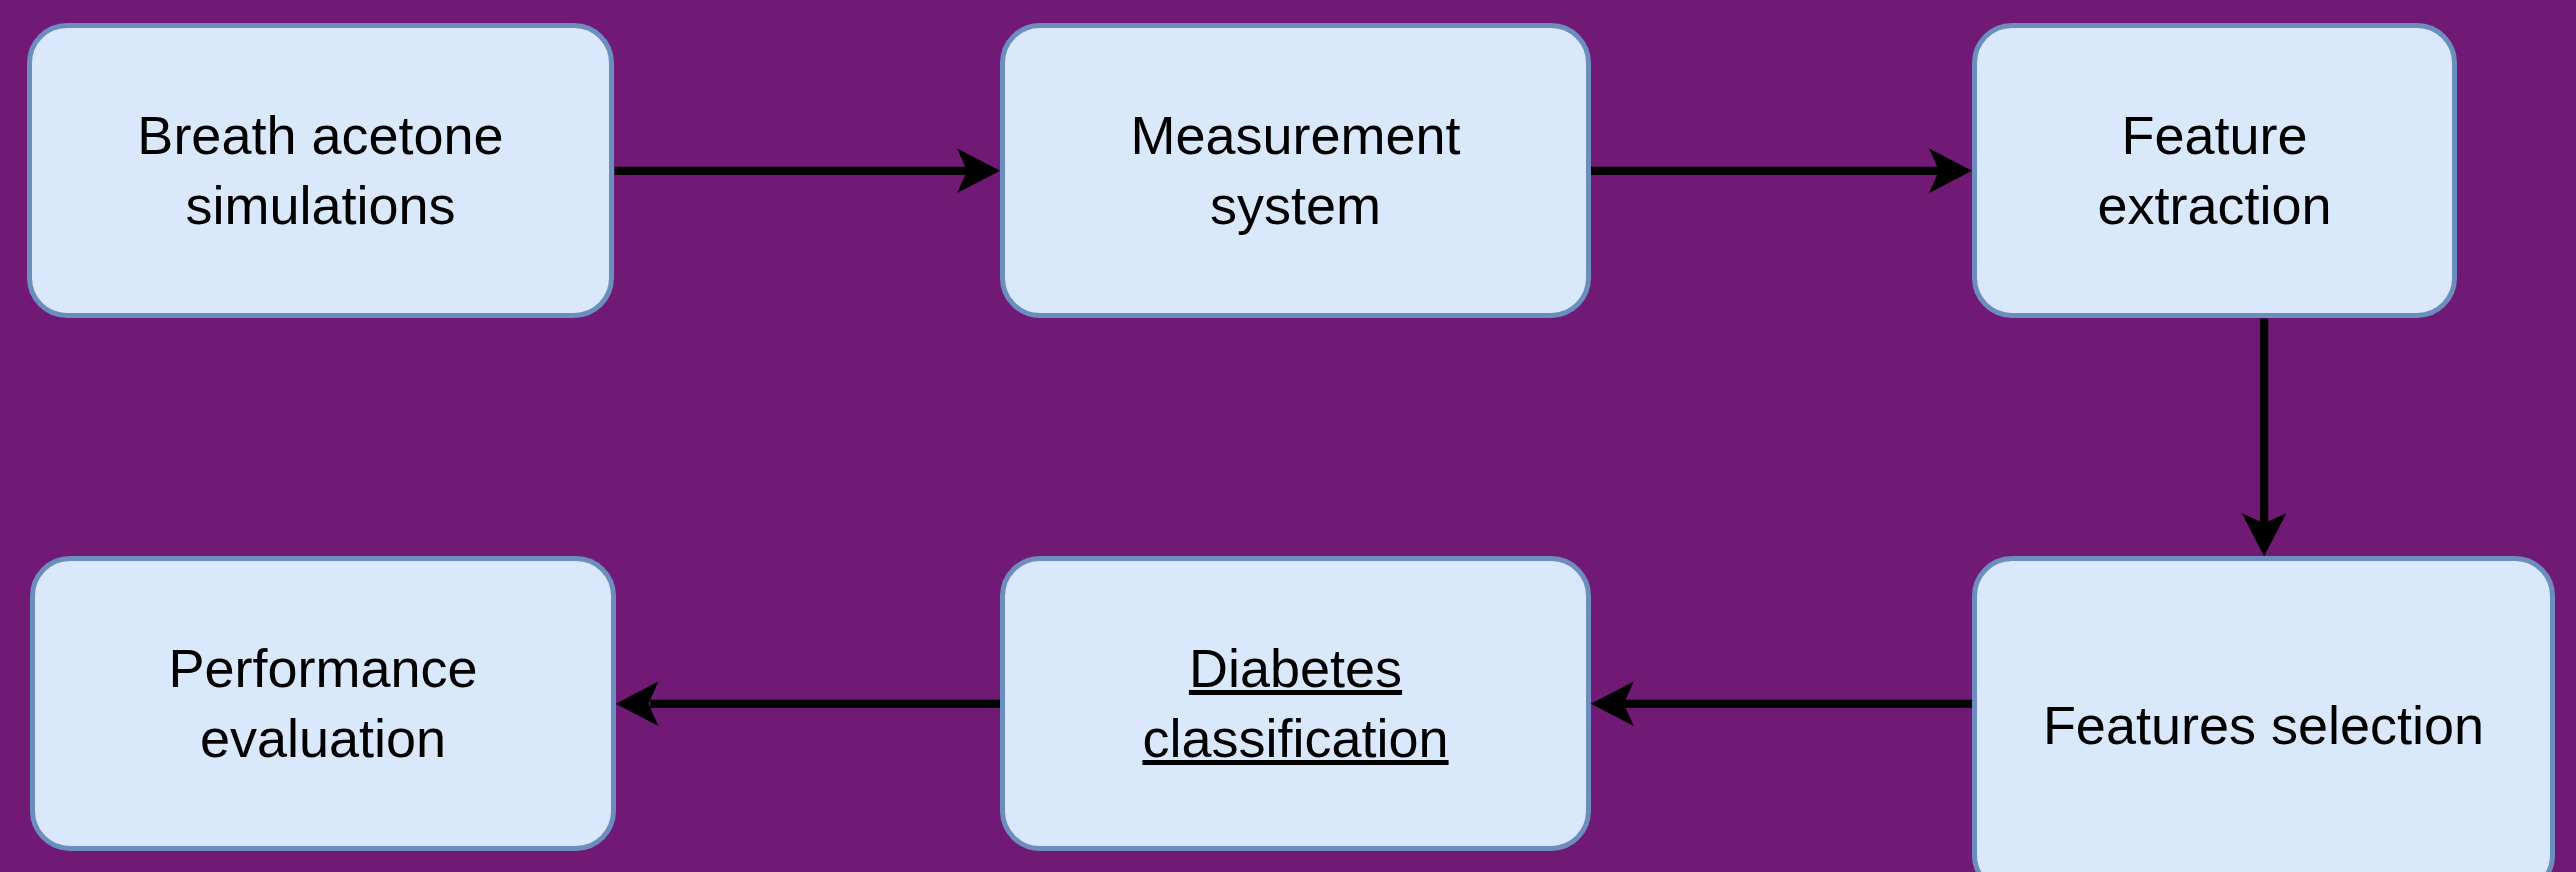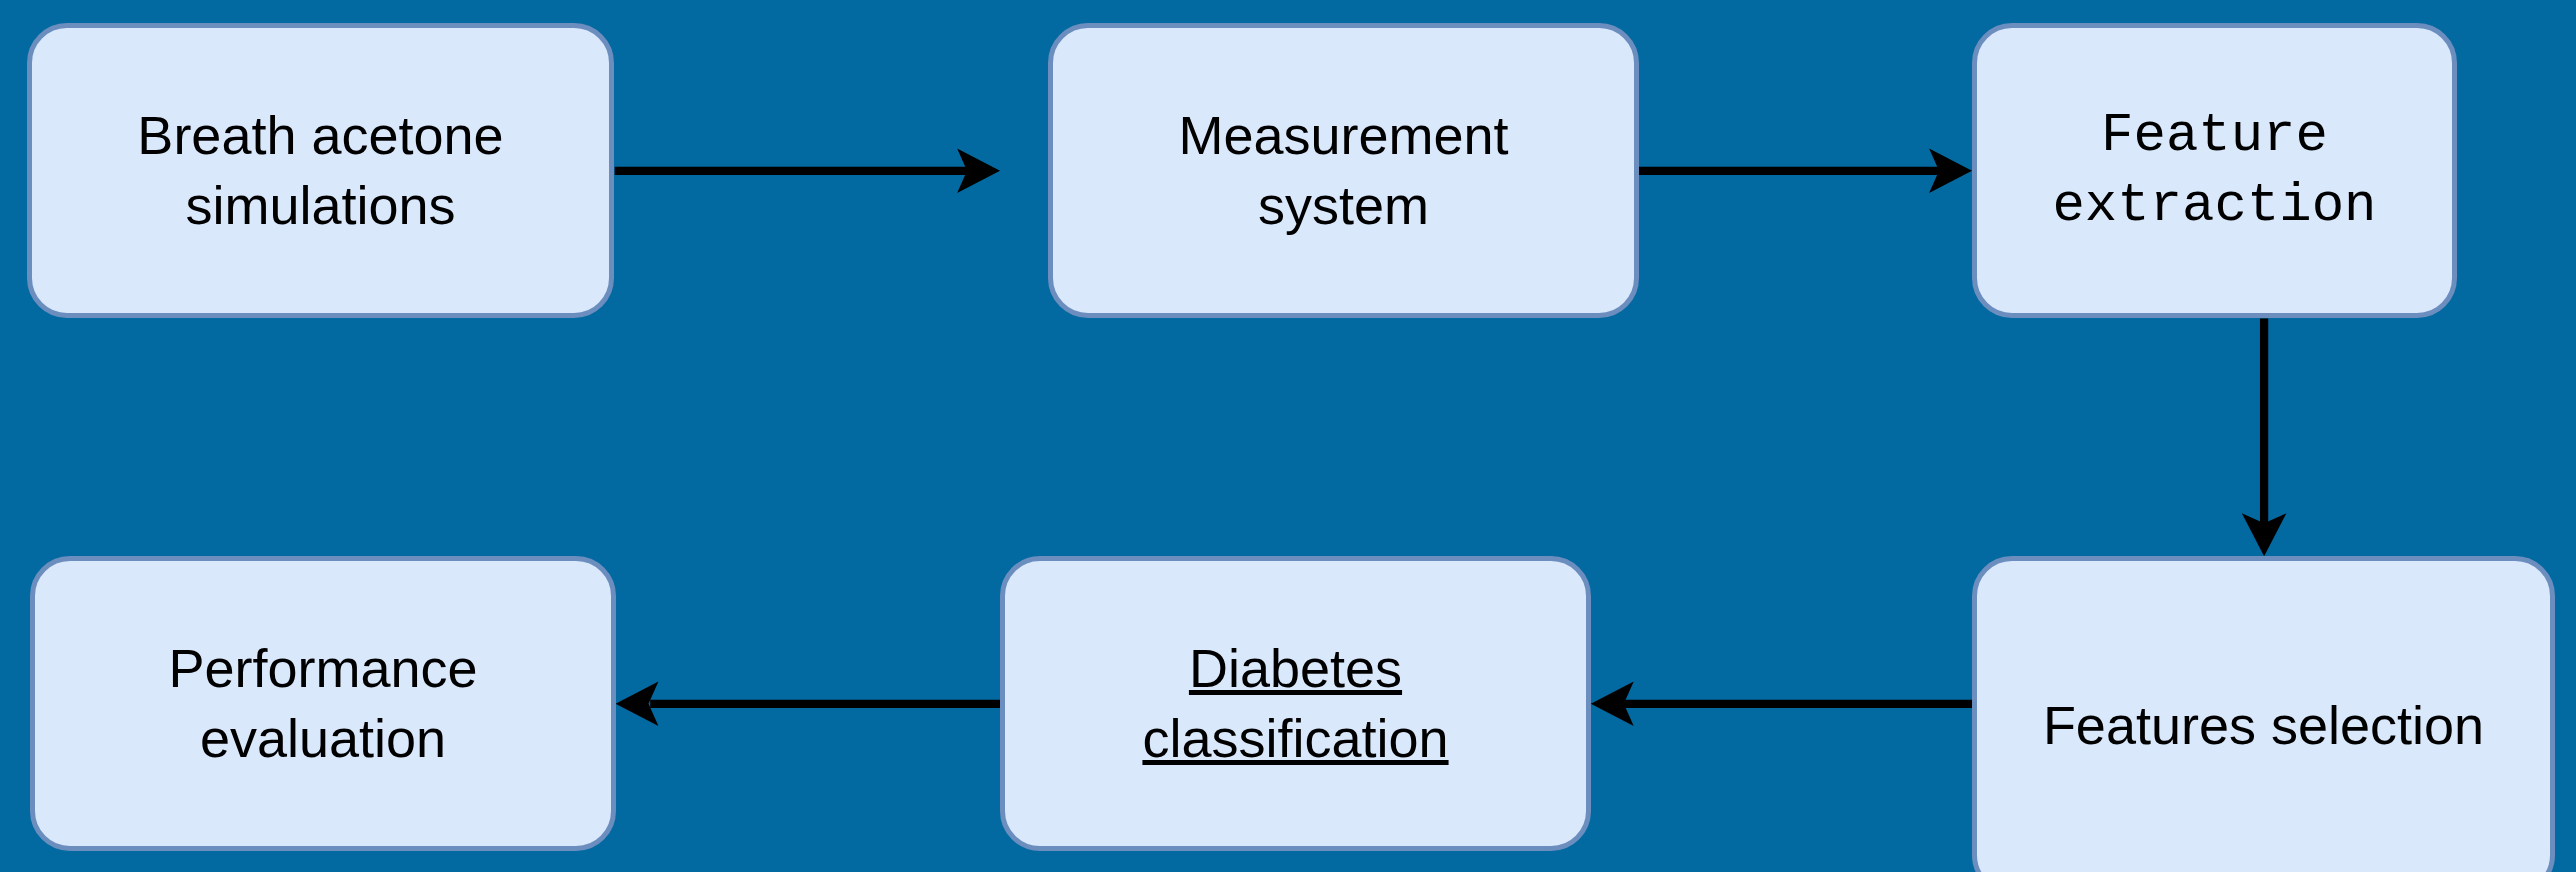--- a/index.html
+++ b/index.html
@@ -4,21 +4,21 @@
 <style>
   html, body {
     margin: 0;
     padding: 0;
     background: #ffffff;
   }
   .canvas {
     position: relative;
     width: 2576px;
     height: 873px;
-    background: #0369a1;
+    background: #701a75;
     overflow: hidden;
     font-family: "Liberation Sans", sans-serif;
   }
   .connectors {
     position: absolute;
     left: 0;
     top: 0;
     width: 2576px;
     height: 873px;
     pointer-events: none;
@@ -44,22 +44,22 @@
     padding: 0 33px;
   }
   .node-label {
     color: #000000;
     font-size: 54px;
     line-height: 1.28;
     font-weight: 400;
   }
   
   .n1 { left: 27px;   top: 23px;  width: 587px; height: 295px; }
-  .n2 { left: 1048px; top: 23px;  width: 591px; height: 295px; }
-  .n3 { left: 1972px; top: 23px;  width: 485px; height: 295px; font-family: Liberation Mono, monospace; }
+  .n2 { left: 1000px; top: 23px;  width: 591px; height: 295px; }
+  .n3 { left: 1972px; top: 23px;  width: 485px; height: 295px; }
   .n4 { left: 1972px; top: 556px; width: 583px; height: 339px; }
   .n5 { left: 1000px; top: 556px; width: 591px; height: 295px; text-decoration: underline; }
   .n6 { left: 30px;   top: 556px; width: 586px; height: 295px; text-align: center; }
 </style>
 </head>
 <body>
 
 <div class="canvas">
 
   <svg class="connectors" viewBox="0 0 3122 1058" xmlns="http://www.w3.org/2000/svg">

